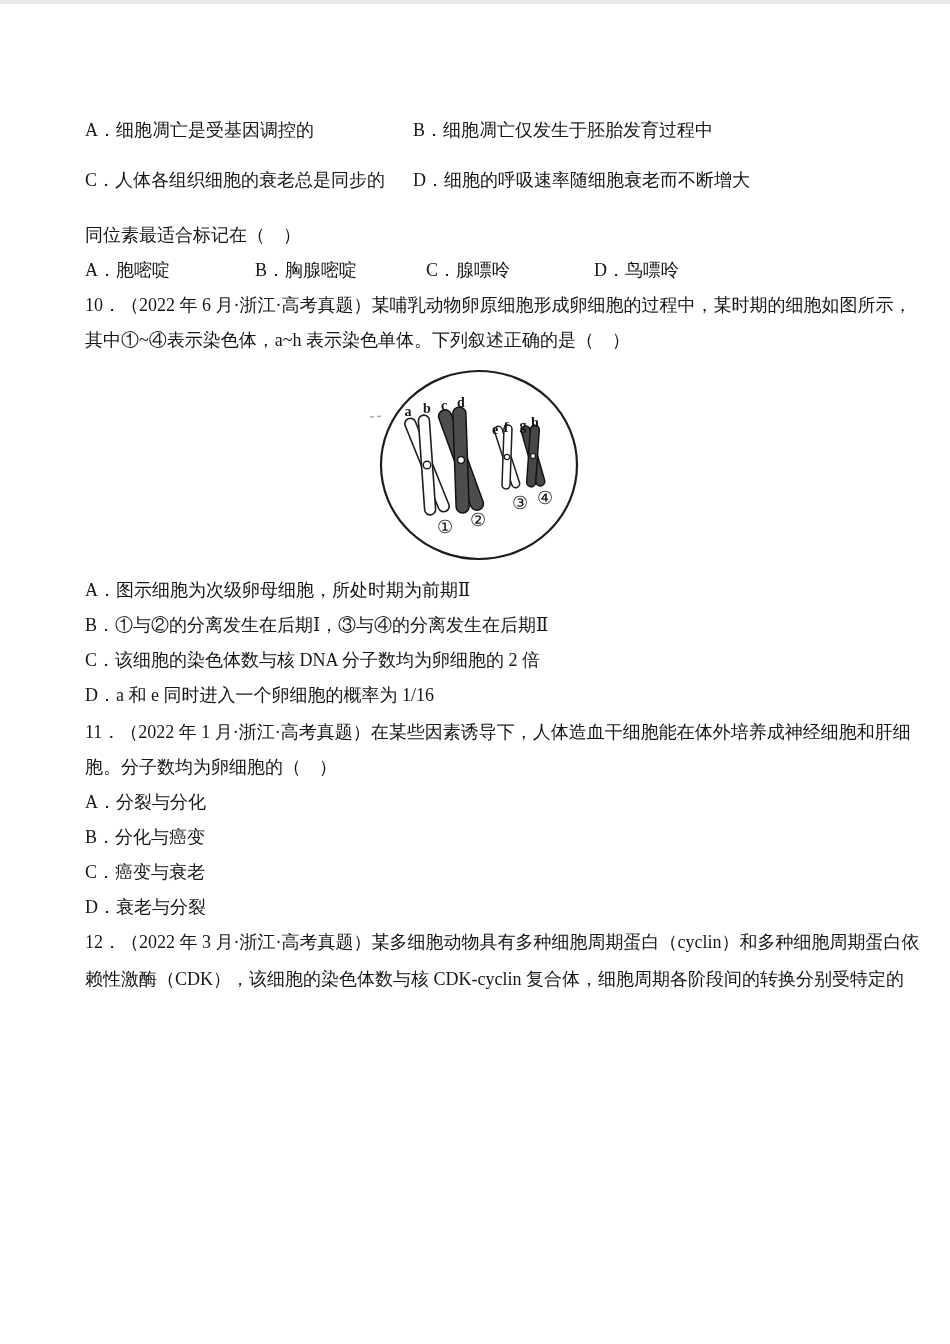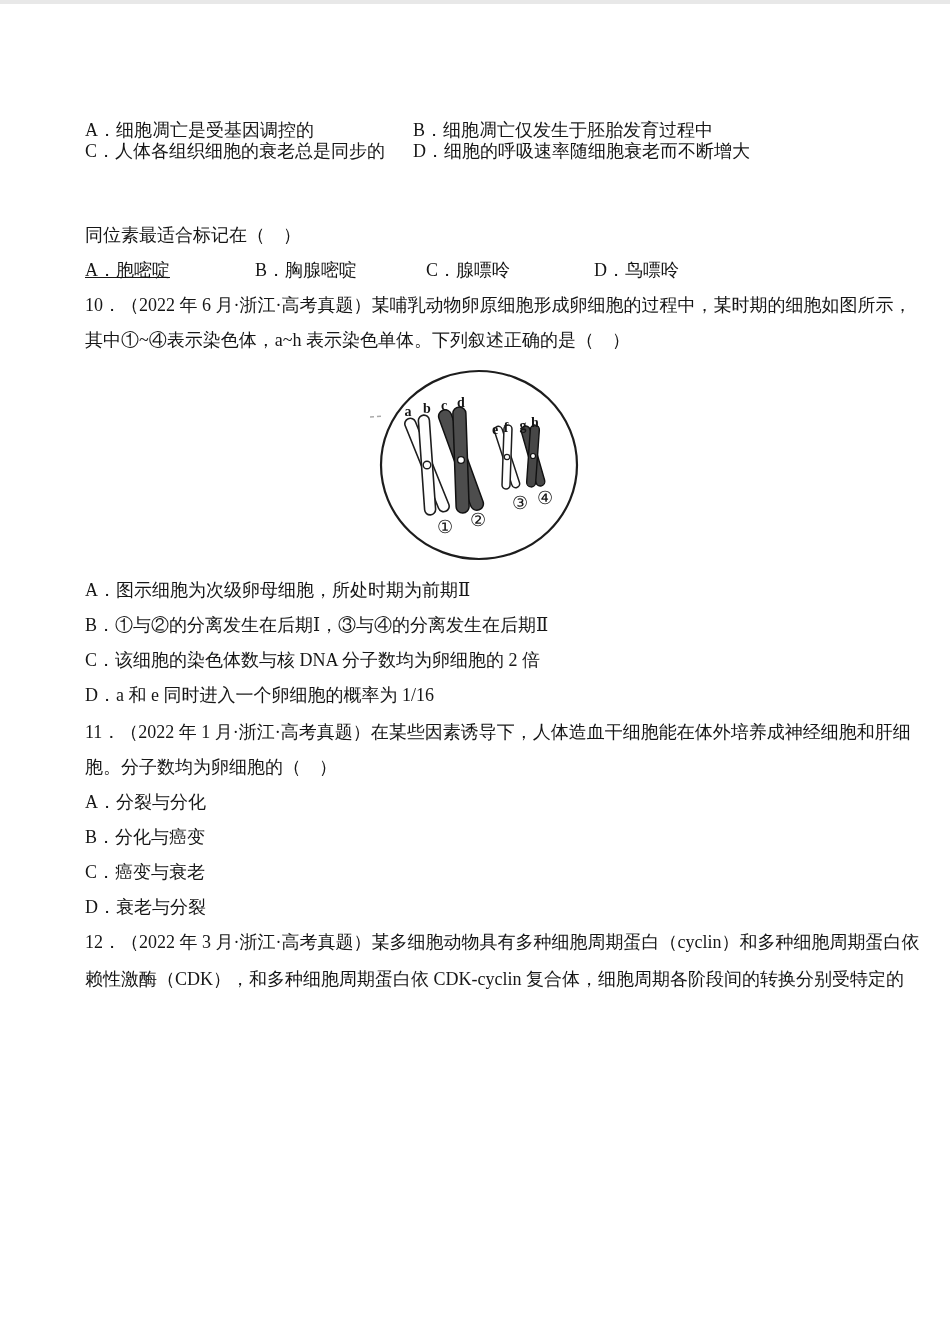--- a/index.html
+++ b/index.html
@@ -13,35 +13,35 @@
     overflow:hidden;
   }
   .line{
     position:absolute;
     left:85px;
     font-size:18px;
     line-height:23px;
     white-space:nowrap;
   }
   .col1{display:inline-block;width:328px;}
-  .opt4 .o1{display:inline-block;width:170px;text-decoration:underline;}
+  .opt4 .o1{display:inline-block;width:170px;}
   .opt4 .o2{display:inline-block;width:171px;}
   .opt4 .o3{display:inline-block;width:168px;}
   .figure{position:absolute;left:370px;top:360px;width:220px;height:205px;}
   .figure svg{display:block;}
 </style>
 </head>
 <body>
 
 <div class="page">
 
   <div class="line" style="top:115px">
     <span class="col1">A．细胞凋亡是受基因调控的</span><span>B．细胞凋亡仅发生于胚胎发育过程中</span>
   </div>
-  <div class="line" style="top:136px">
+  <div class="line" style="top:165px">
     <span class="col1">C．人体各组织细胞的衰老总是同步的</span><span>D．细胞的呼吸速率随细胞衰老而不断增大</span>
   </div>
 
   <div class="line" style="top:220px">同位素最适合标记在（　）</div>
   <div class="line opt4" style="top:255px">
     <span class="o1">A．胞嘧啶</span><span class="o2">B．胸腺嘧啶</span><span class="o3">C．腺嘌呤</span><span>D．鸟嘌呤</span>
   </div>
 
   <div class="line" style="top:290px">10．（2022 年 6 月·浙江·高考真题）某哺乳动物卵原细胞形成卵细胞的过程中，某时期的细胞如图所示，</div>
   <div class="line" style="top:325px">其中①~④表示染色体，a~h 表示染色单体。下列叙述正确的是（　）</div>
@@ -103,15 +103,15 @@
   <div class="line" style="top:680px">D．a 和 e 同时进入一个卵细胞的概率为 1/16</div>
 
   <div class="line" style="top:717px">11．（2022 年 1 月·浙江·高考真题）在某些因素诱导下，人体造血干细胞能在体外培养成神经细胞和肝细</div>
   <div class="line" style="top:752px">胞。分子数均为卵细胞的（　）</div>
   <div class="line" style="top:787px">A．分裂与分化</div>
   <div class="line" style="top:822px">B．分化与癌变</div>
   <div class="line" style="top:857px">C．癌变与衰老</div>
   <div class="line" style="top:892px">D．衰老与分裂</div>
 
   <div class="line" style="top:927px">12．（2022 年 3 月·浙江·高考真题）某多细胞动物具有多种细胞周期蛋白（cyclin）和多种细胞周期蛋白依</div>
-  <div class="line" style="top:964px">赖性激酶（CDK），和多种细胞周期蛋白依 CDK-cyclin 复合体，细胞周期各阶段间的转换分别受特定的</div>
+  <div class="line" style="top:964px">赖性激酶（CDK），该细胞的染色体数与核 CDK-cyclin 复合体，细胞周期各阶段间的转换分别受特定的</div>
 
 </div>
 
 </body></html>

